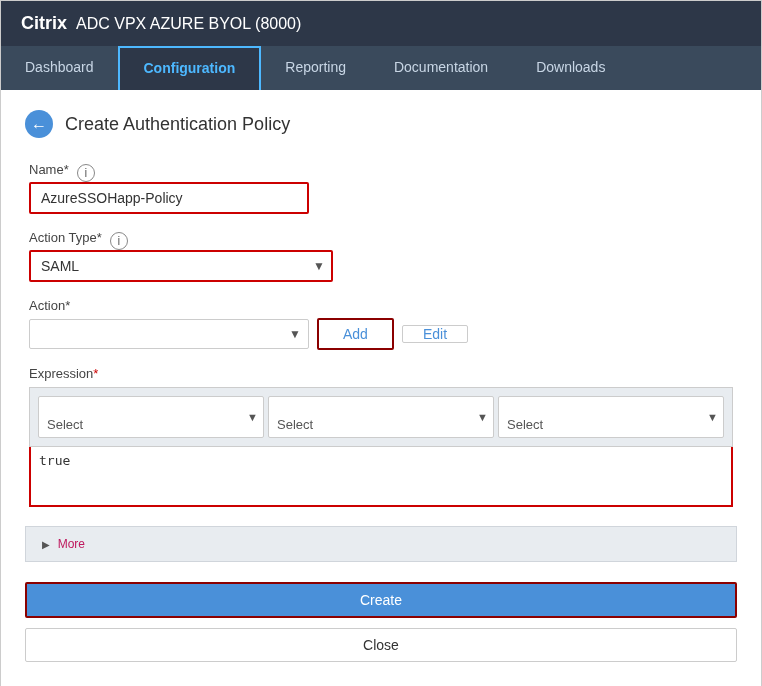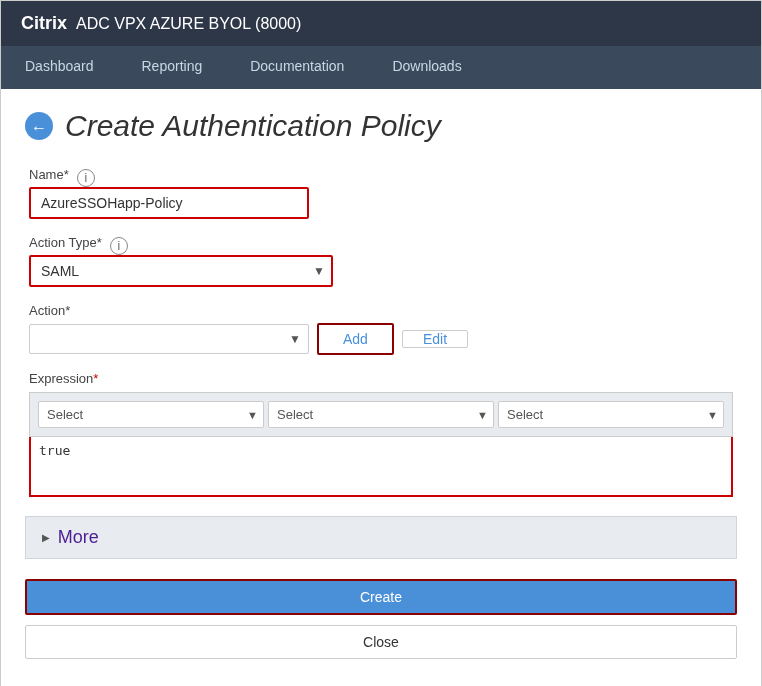--- a/index.html
+++ b/index.html
@@ -78,24 +78,23 @@
       border: none;
       cursor: pointer;
       display: flex;
       align-items: center;
       justify-content: center;
       margin-right: 12px;
       font-size: 16px;
       flex-shrink: 0;
     }
     .page-title {
-      font-size: 30px;
+      font-size: 18px;
       font-weight: 400;
       color: #333;
-      font-style: italic;
     }
 
     
     .form-section {
       padding: 0 4px;
     }
     .form-group {
       margin-bottom: 16px;
     }
     .form-label {
@@ -224,21 +223,21 @@
       background: #e8ecf0;
       padding: 8px;
       border: 1px solid #ccc;
     }
     .expr-select-wrap {
       position: relative;
       flex: 1;
     }
     .expr-select {
       width: 100%;
-      padding: 5px 24px 5px 8px;
+      padding: 20px 24px 5px 8px;
       border: 1px solid #ccc;
       border-radius: 2px;
       font-size: 13px;
       background: white;
       appearance: none;
       -webkit-appearance: none;
       cursor: pointer;
       outline: none;
       color: #555;
     }
@@ -274,22 +273,22 @@
       display: flex;
       align-items: center;
       gap: 8px;
       border: 1px solid #d0d5db;
     }
     .more-triangle {
       font-size: 10px;
       color: #555;
     }
     .more-label {
-      font-size: 18px;
-      color: #4c1d95;
+      font-size: 12px;
+      color: #be185d;
     }
 
     
     .footer-buttons {
       display: flex;
       gap: 10px;
       margin-top: 16px;
       flex-direction: column;
     }
     .btn-create {
@@ -325,20 +324,23 @@
   <div class="header">
     <div class="header-brand">
       <span class="citrix">Citrix</span>
       <span class="adc-info">ADC VPX AZURE BYOL (8000)</span>
     </div>
   </div>
 
   <div class="nav">
     <div class="nav-item">
       <span>Dashboard</span>
+    </div>
+    <div class="nav-item active" style="border: 2px solid #4db8ff; border-bottom: none; padding-bottom: 14px;">
+      <span>Configuration</span>
     </div>
     <div class="nav-item">
       <span>Reporting</span>
     </div>
     <div class="nav-item">
       <span>Documentation</span>
     </div>
     <div class="nav-item">
       <span>Downloads</span>
     </div>

